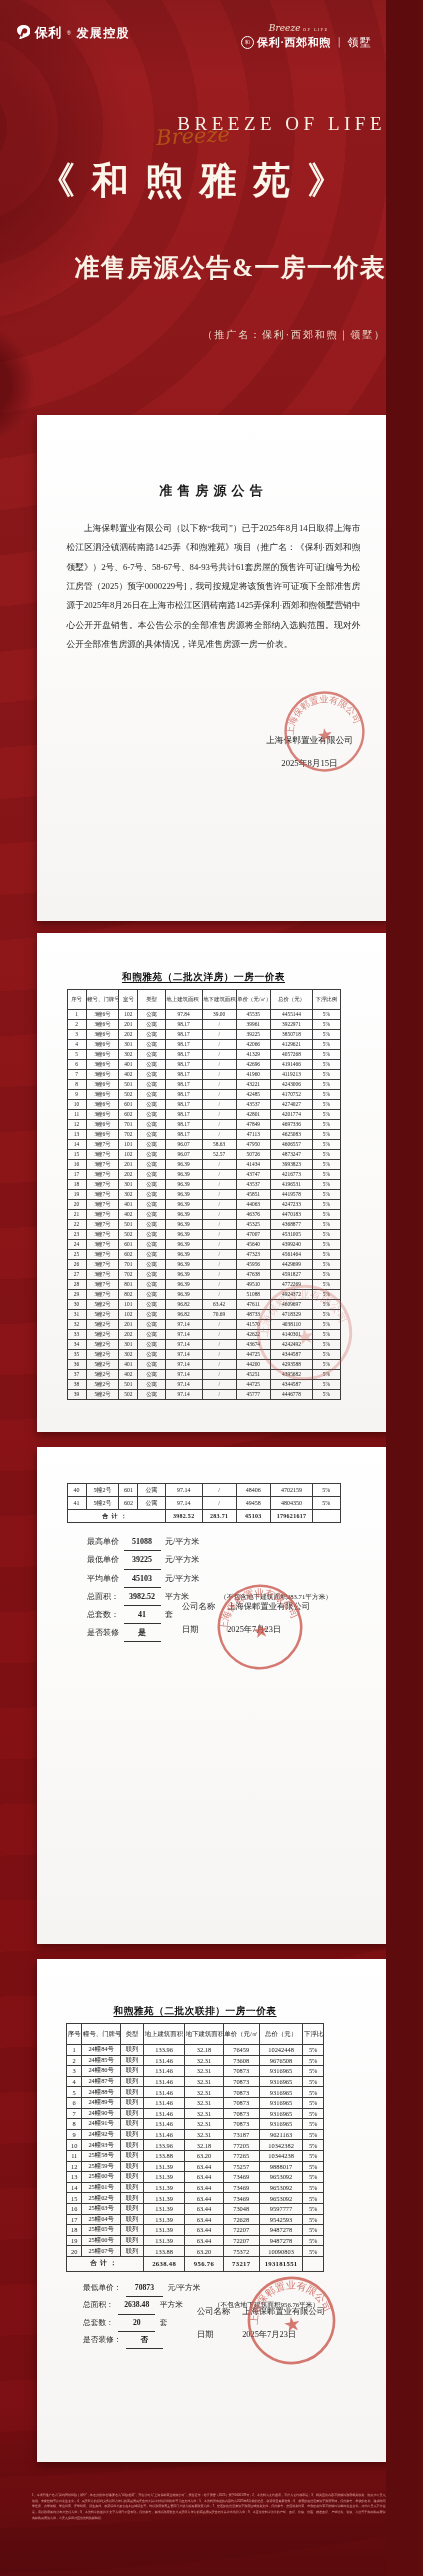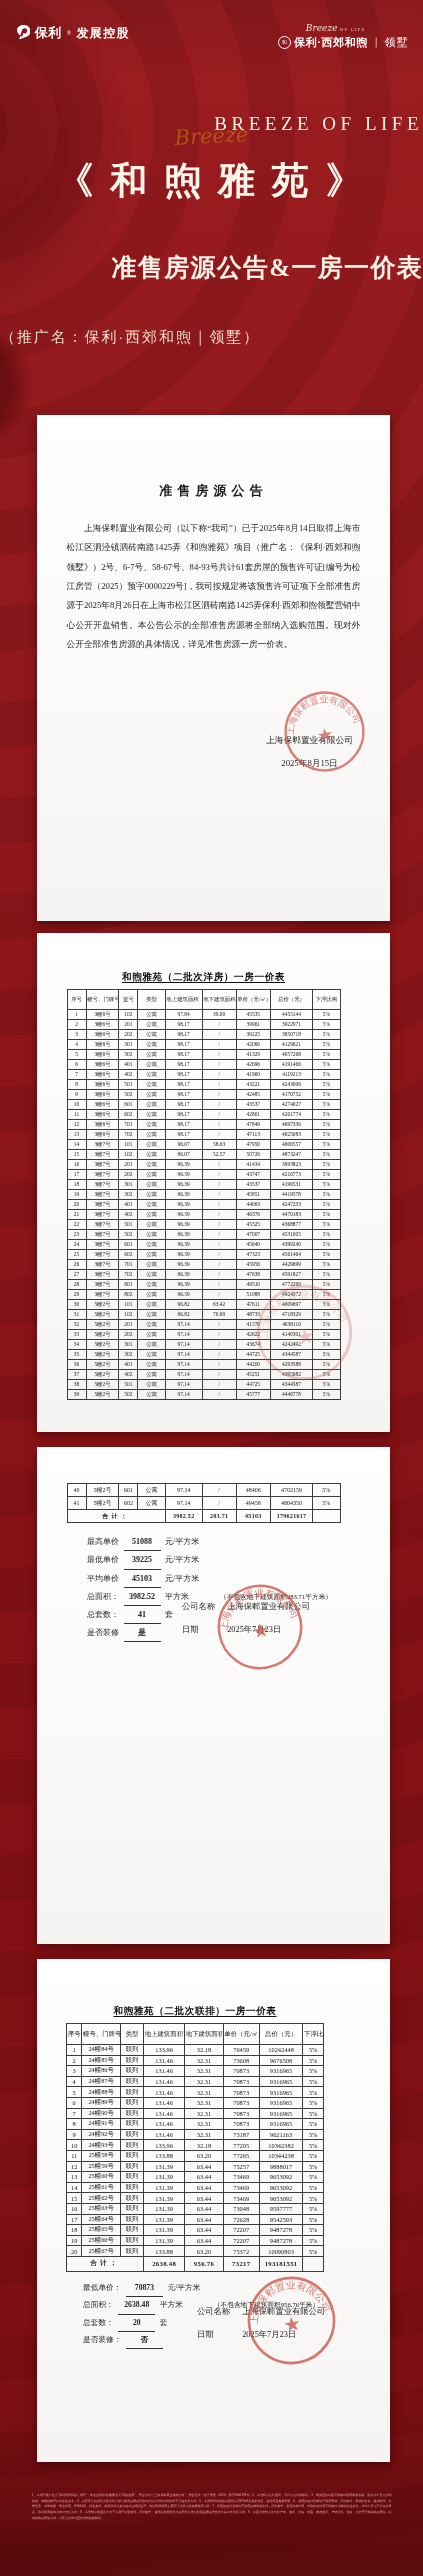--- a/index.html
+++ b/index.html
@@ -1,16 +1,16 @@
 <!DOCTYPE html>
 <html style="font-size:10.3px"><head>
 <meta charset="utf-8">
 <style>
   html,body{margin:0;padding:0;background:#5e0b0e;}
-  .poster{position:relative;width:423px;height:2576px;overflow:hidden;
+  .poster{position:relative;width:386px;height:2576px;overflow:hidden;
     background:
       radial-gradient(circle at -26px 385px, rgba(70,4,7,.55) 0 35px, rgba(70,4,7,0) 61px),
       radial-gradient(circle at -58px 147px, rgba(60,2,5,.30) 0 90px, rgba(60,2,5,0) 192px),
       repeating-radial-gradient(circle at -38px 128px, rgba(80,6,9,.16) 0 45px, rgba(150,30,32,0) 45px 96px),
       linear-gradient(180deg,#9c1d20 0%,#931a1d 18%,#8c1518 45%,#841114 70%,#7a0f13 100%);
     font-family:"Liberation Sans","DejaVu Sans",sans-serif;color:#fff;}
   .poster:after{content:"";position:absolute;inset:0;pointer-events:none;
     background:linear-gradient(180deg,rgba(0,0,0,.10) 0,transparent 77px),
                linear-gradient(0deg,rgba(30,0,2,.35) 0,transparent 167px);}
   
@@ -29,21 +29,21 @@
   .lr-suffix{font-size:11px;letter-spacing:1.3px;}
   
   .breeze-en{position:absolute;top:113px;width:100%;text-align:right;font-size:19px;letter-spacing:4.5px;
     color:#f6efe5;font-family:"Liberation Serif","DejaVu Serif",serif;z-index:2;}
   .breeze-script{position:absolute;top:124px;width:100%;text-align:center;font-size:21px;font-style:italic;
     color:#b65915;opacity:.9;font-family:"DejaVu Serif",serif;transform:rotate(-3deg);z-index:1;}
   .main-title{position:absolute;top:156px;width:100%;text-align:center;font-size:37px;font-weight:600;
     color:#fbf5ea;letter-spacing:3.8px;font-family:"Liberation Serif","DejaVu Serif",serif;z-index:2;}
   .subtitle{position:absolute;top:251px;width:100%;text-align:right;font-size:25px;font-weight:700;
     color:#f9f1e5;letter-spacing:1.3px;font-family:"Liberation Serif","DejaVu Serif",serif;z-index:2;}
-  .promo-note{position:absolute;top:328px;width:100%;text-align:left;font-size:15px;color:#eadbc9;letter-spacing:1.9px;z-index:2;}
+  .promo-note{position:absolute;top:328px;width:100%;text-align:right;font-size:10px;color:#eadbc9;letter-spacing:1.9px;z-index:2;}
   
   .page{position:absolute;left:37px;width:353px;background:linear-gradient(180deg,#ffffff 0%,#faf9f8 60%,#f5f4f2 100%);
     box-shadow:0 3.8px 9px rgba(40,0,2,.55);font-family:"Liberation Serif","DejaVu Serif",serif;color:#222;z-index:2;}
   .p1{top:415px;height:506px;}
   .p2{top:933px;height:499px;}
   .p3{top:1447px;height:497px;}
   .p4{top:1959px;height:503px;}
   .ann-title{margin:67px 0 0;text-align:center;font-size:13px;letter-spacing:5.1px;font-weight:700;color:#1d1d1d;}
   .doc-body{margin:19px 29.5px 0;font-size:8.7px;line-height:2.22;text-align:justify;text-indent:2em;color:#242424;}
   .sign1{position:absolute;top:314px;right:37px;text-align:center;font-size:8.7px;line-height:2.6;color:#232323;z-index:2;}

